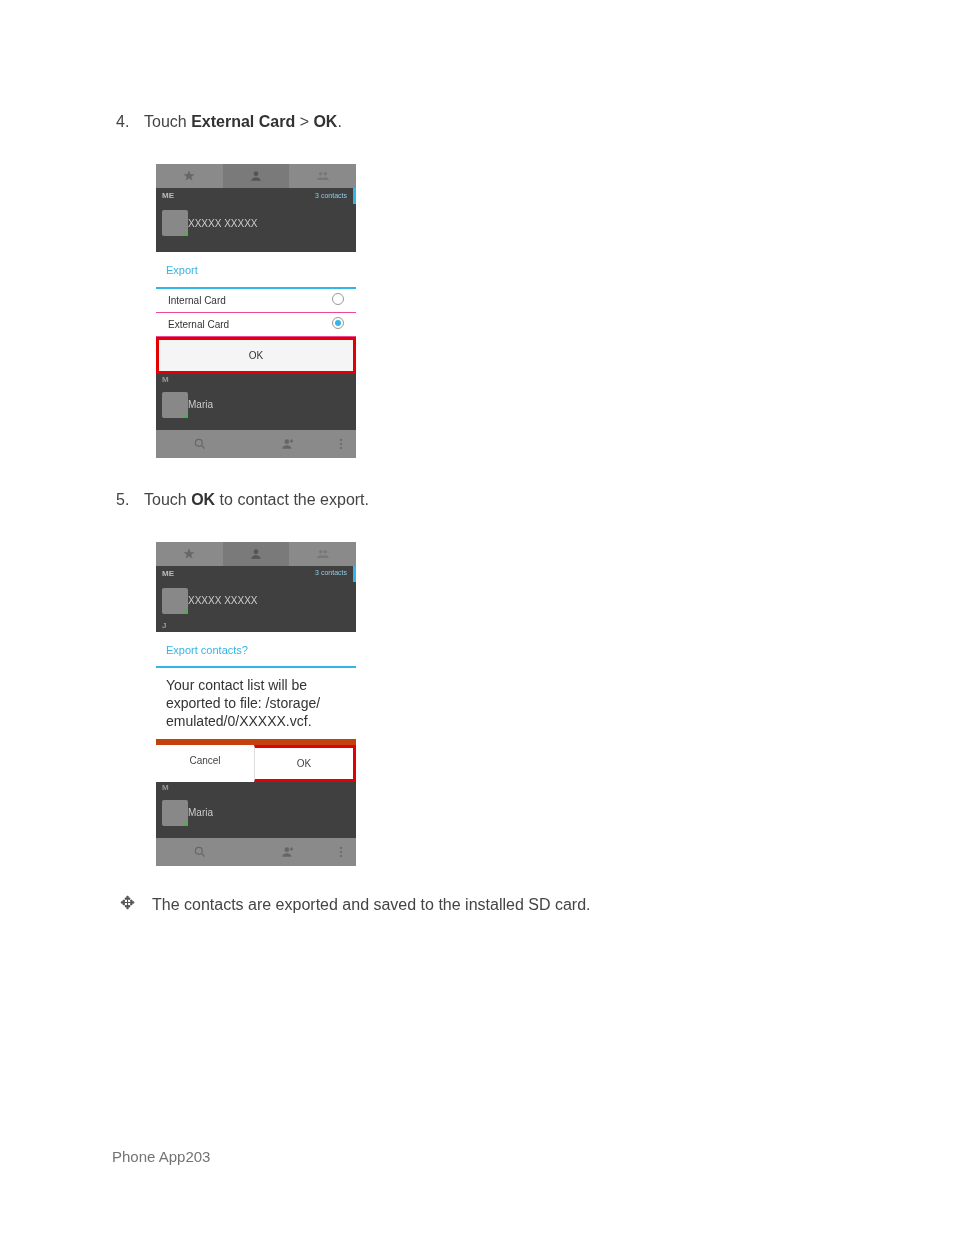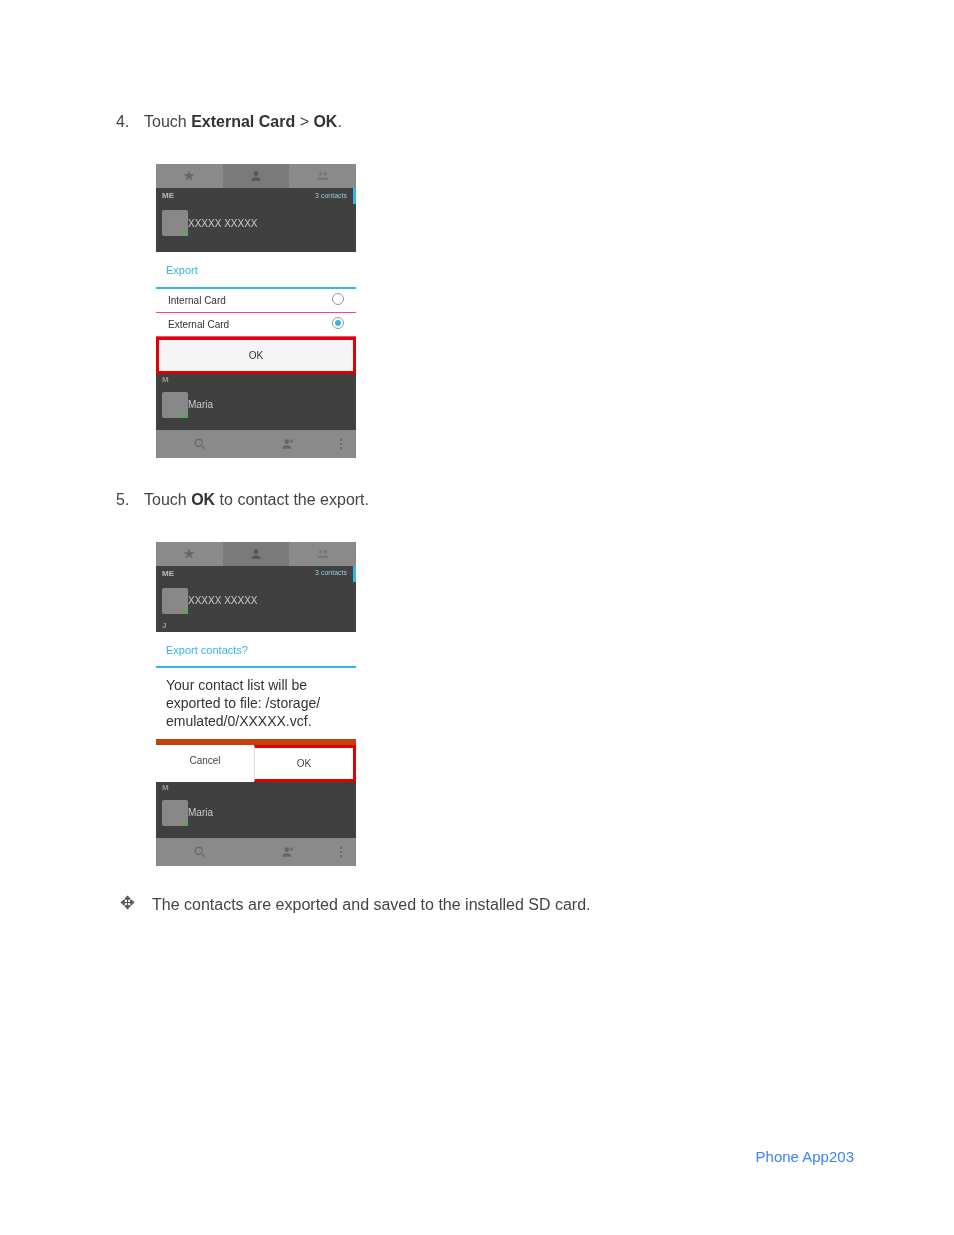--- a/index.html
+++ b/index.html
@@ -161,26 +161,26 @@
     content: '✥';
     font-size: 18px;
     color: #555;
     position: absolute;
     top: -4px; left: 0;
   }
 
   .footer {
     position: absolute;
     bottom: 70px;
-    left: 120px;
+    left: 112px;
     right: 100px;
     display: flex;
-    justify-content: flex-end;
+    justify-content: flex-start;
     font-size: 15px;
-    color: #3b82f6;
+    color: #737373;
   }
 </style>
 </head>
 <body>
 
 <div class="page">
 
   <ol class="steps">
 
     <li>

